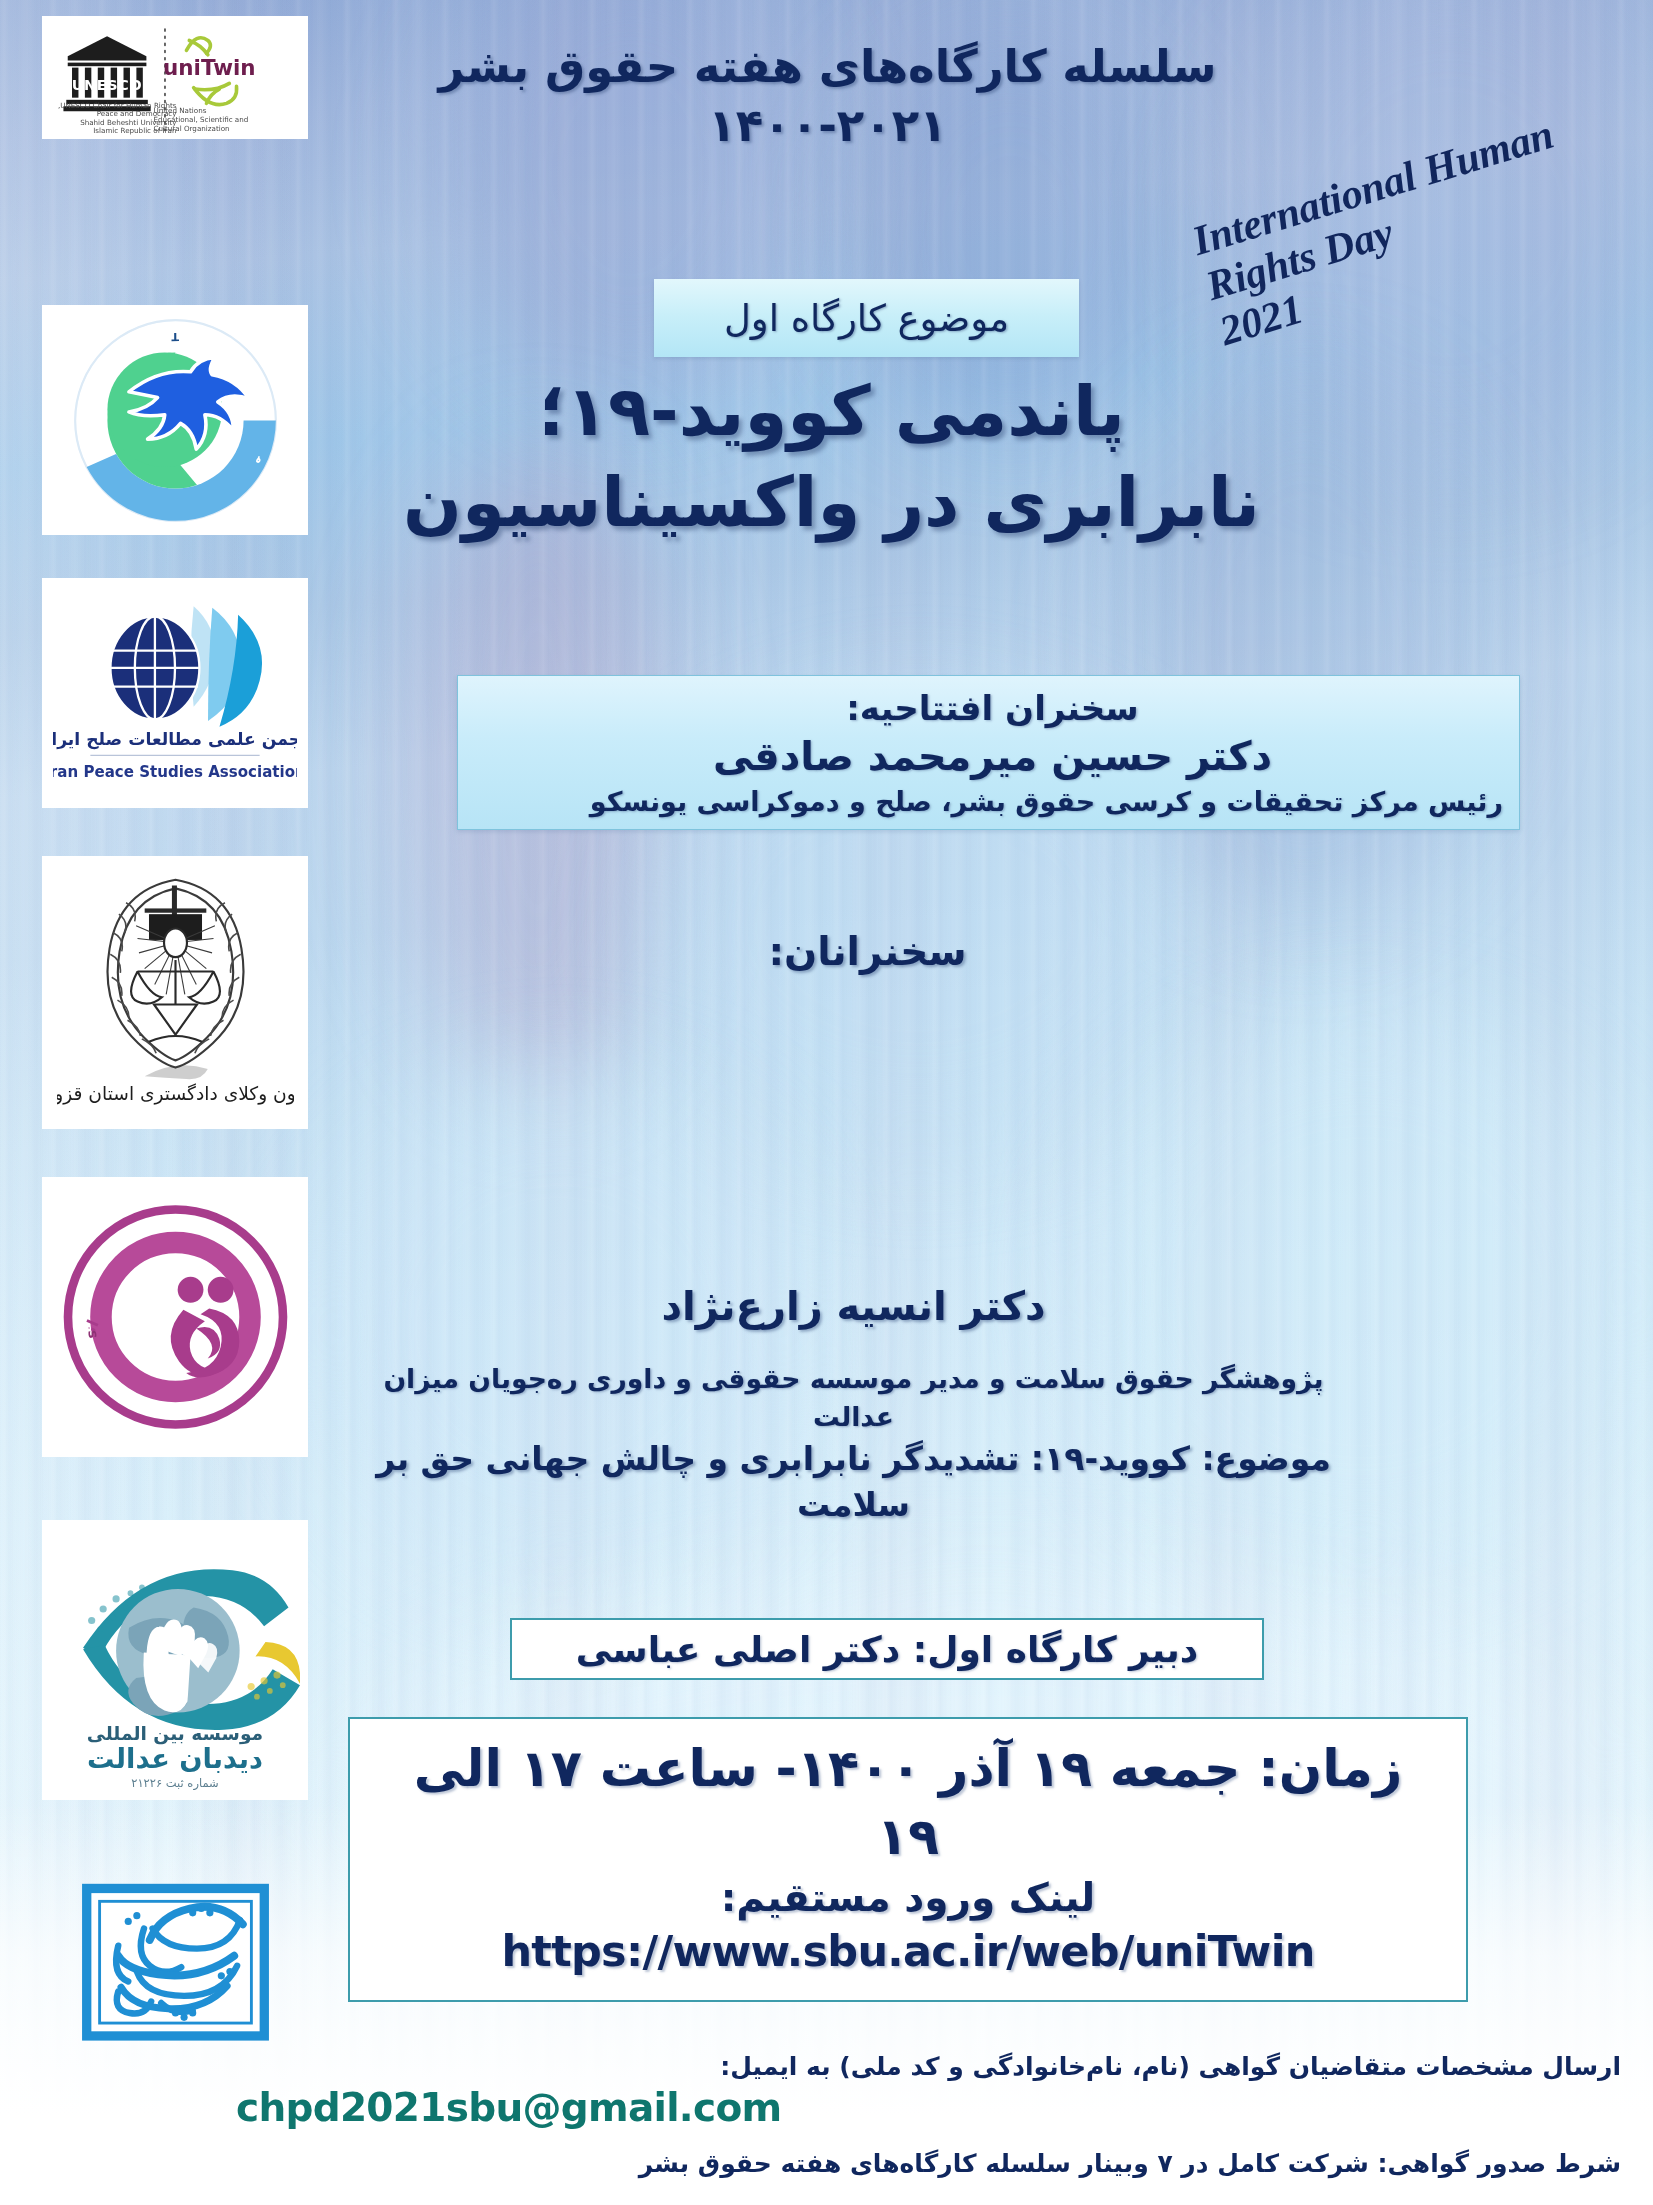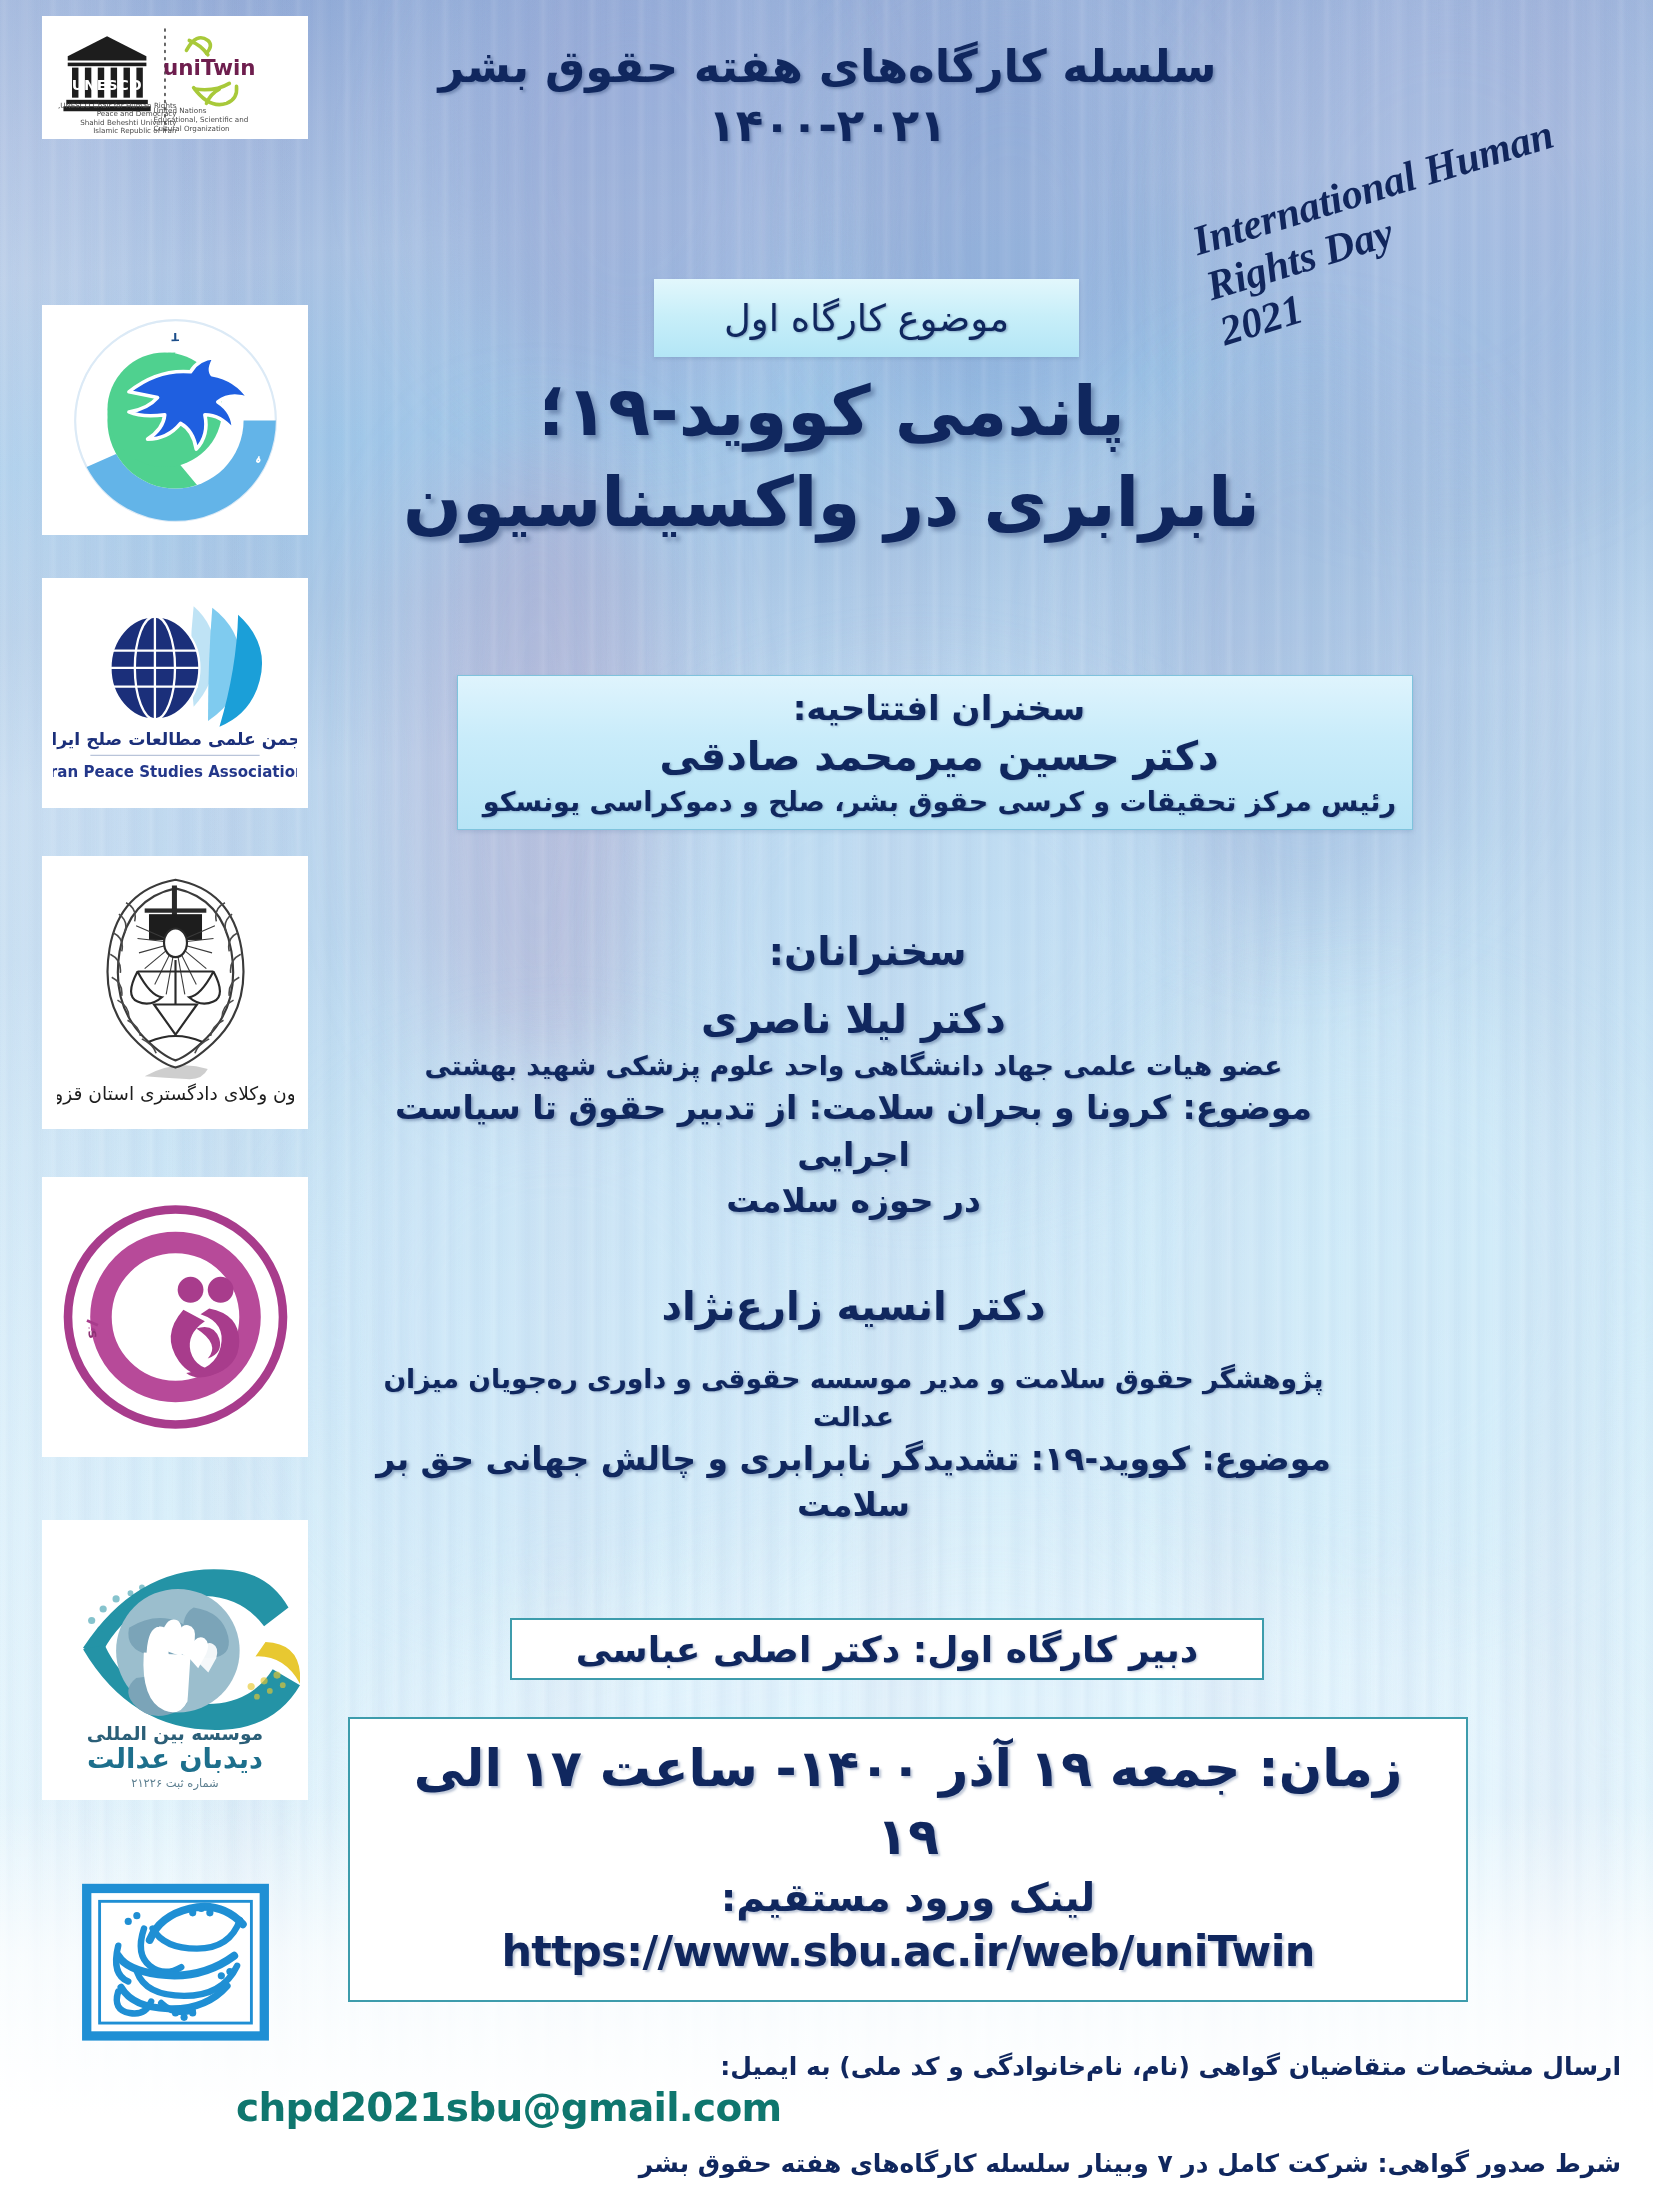--- a/index.html
+++ b/index.html
@@ -524,36 +524,30 @@
 
   <div class="ribbon">
     <span class="rtl">موضوع کارگاه اول</span>
   </div>
 
   <div class="headline rtl">
     <div>پاندمی کووید-۱۹؛</div>
     <div>نابرابری در واکسیناسیون</div>
   </div>
 
-  <div class="panel rtl" style="left:458px;top:675px;width:956px;padding-left:24px;">
+  <div class="panel rtl" style="left:458px;top:675px;width:1063px;padding-left:24px;">
     <div class="l1">سخنران افتتاحیه:</div>
     <div class="l2">دکتر حسین میرمحمد صادقی</div>
     <div class="l3">رئیس مرکز تحقیقات و کرسی حقوق بشر، صلح و دموکراسی یونسکو</div>
   </div>
 
   <div class="block rtl" style="left:402px;top:925px;width:933px;">
     <div class="hdr">سخنرانان:</div>
   </div>
 
-  <div class="block rtl" style="left:345px;top:991px;width:1019px;">
-    <div class="name">دکتر لیلا ناصری</div>
-    <div class="aff">عضو هیات علمی جهاد دانشگاهی واحد علوم پزشکی شهید بهشتی</div>
-    <div class="topic">موضوع: کرونا و بحران سلامت: از تدبیر حقوق تا سیاست اجرایی</div>
-    <div class="topic">در حوزه سلامت</div>
-  </div>
 
   <div class="block rtl" style="left:345px;top:1278px;width:1019px;">
     <div class="name" style="margin-bottom:26px;">دکتر انسیه زارع‌نژاد</div>
     <div class="aff">پژوهشگر حقوق سلامت و مدیر موسسه حقوقی و داوری ره‌جویان میزان عدالت</div>
     <div class="topic">موضوع: کووید-۱۹: تشدیدگر نابرابری و چالش جهانی حق بر</div>
     <div class="topic">سلامت</div>
   </div>
 
   <div class="boxed rtl" style="left:511px;top:1618px;width:754px;height:62px;">
     <span class="secretary">دبیر کارگاه اول: دکتر اصلی عباسی</span>

